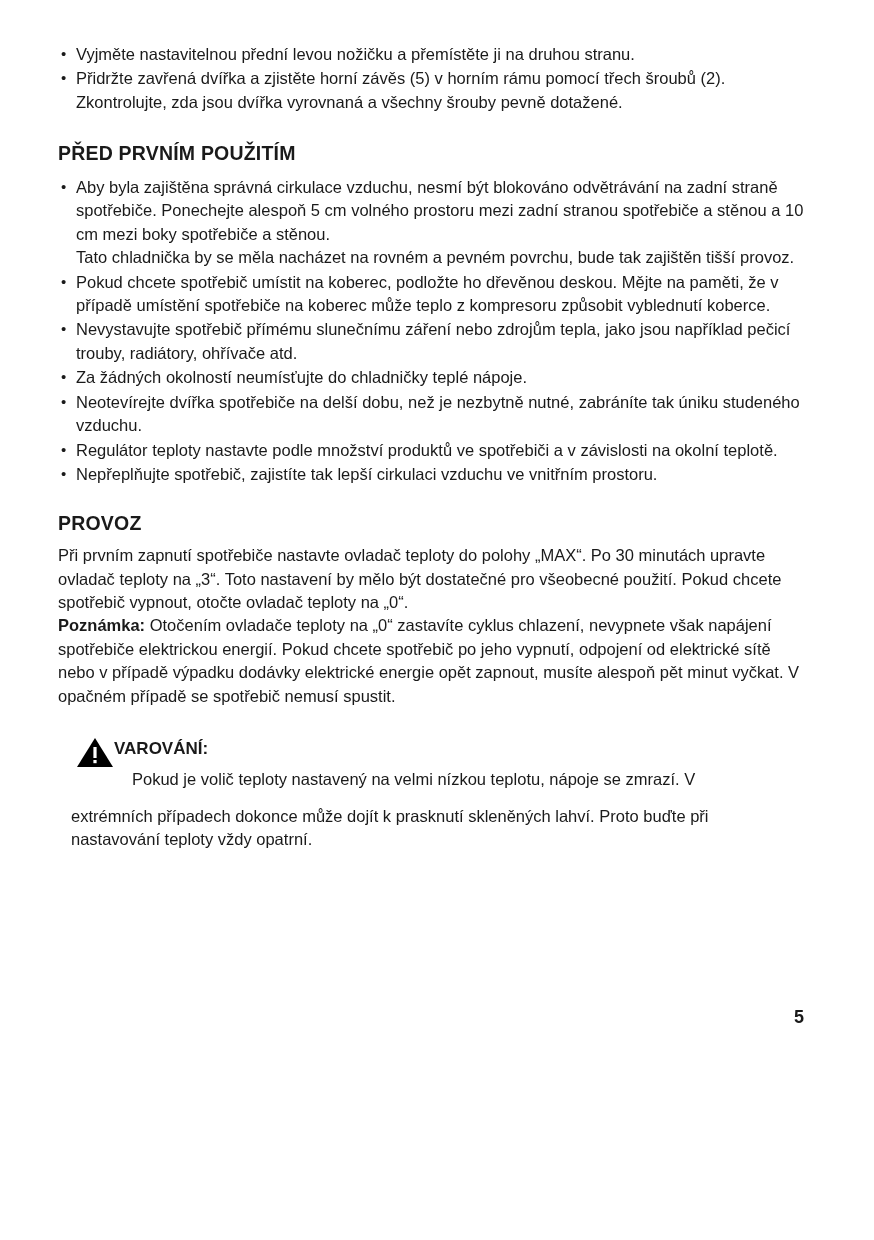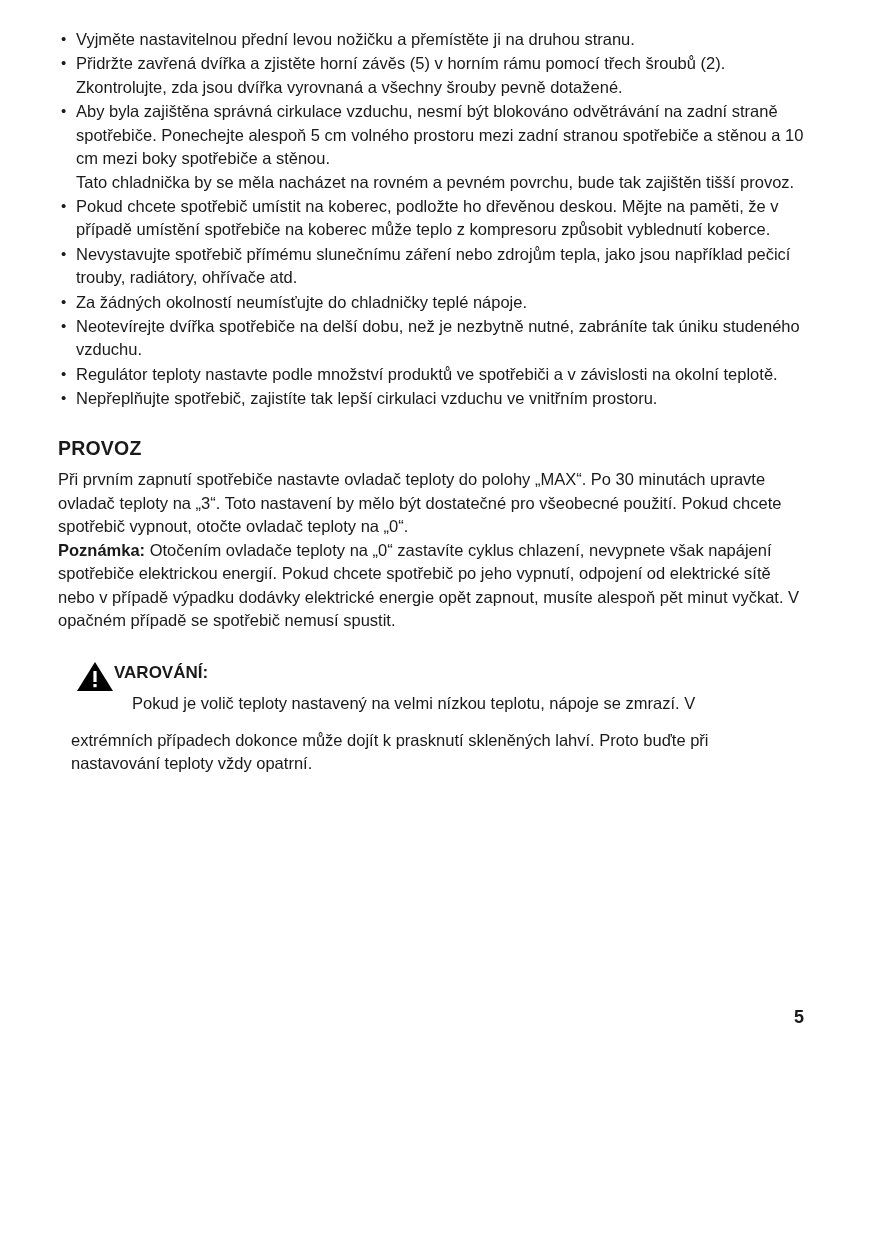--- a/index.html
+++ b/index.html
@@ -15,21 +15,21 @@
     color: #1a1a1a;
     overflow: hidden;
   }
   .page {
     position: absolute;
     left: 0;
     top: 0;
     width: 874px;
     height: 1064px;
     box-sizing: border-box;
-    padding: 28px 70px 40px 58px;
+    padding: 43px 70px 40px 58px;
   }
   .content {
     font-size: 16.5px;
     line-height: 1.42;
   }
 
   
   ul.bullets {
     list-style: none;
     margin: 0;
@@ -115,20 +115,21 @@
 <body>
 
 <div class="page">
   <div class="content">
 
     <ul class="bullets">
       <li><span>Vyjměte nastavitelnou přední levou nožičku a přemístěte ji na druhou stranu.</span></li>
       <li><span>Přidržte zavřená dvířka a zjistěte horní závěs (5) v horním rámu pomocí třech šroubů (2). Zkontrolujte, zda jsou dvířka vyrovnaná a všechny šrouby pevně dotažené.</span></li>
     </ul>
 
+    <h2 class="section-title">PŘED PRVNÍM POUŽITÍM</h2>
 
     <ul class="bullets">
       <li><span>Aby byla zajištěna správná cirkulace vzduchu, nesmí být blokováno odvětrávání na zadní straně spotřebiče. Ponechejte alespoň 5 cm volného prostoru mezi zadní stranou spotřebiče a stěnou a 10 cm mezi boky spotřebiče a stěnou.<br>Tato chladnička by se měla nacházet na rovném a pevném povrchu, bude tak zajištěn tišší provoz.</span></li>
       <li><span>Pokud chcete spotřebič umístit na koberec, podložte ho dřevěnou deskou. Mějte na paměti, že v případě umístění spotřebiče na koberec může teplo z kompresoru způsobit vyblednutí koberce.</span></li>
       <li><span>Nevystavujte spotřebič přímému slunečnímu záření nebo zdrojům tepla, jako jsou například pečicí trouby, radiátory, ohřívače atd.</span></li>
       <li><span>Za žádných okolností neumísťujte do chladničky teplé nápoje.</span></li>
       <li><span>Neotevírejte dvířka spotřebiče na delší dobu, než je nezbytně nutné, zabráníte tak úniku studeného vzduchu.</span></li>
       <li><span>Regulátor teploty nastavte podle množství produktů ve spotřebiči a v závislosti na okolní teplotě.</span></li>
       <li><span>Nepřeplňujte spotřebič, zajistíte tak lepší cirkulaci vzduchu ve vnitřním prostoru.</span></li>
     </ul>

